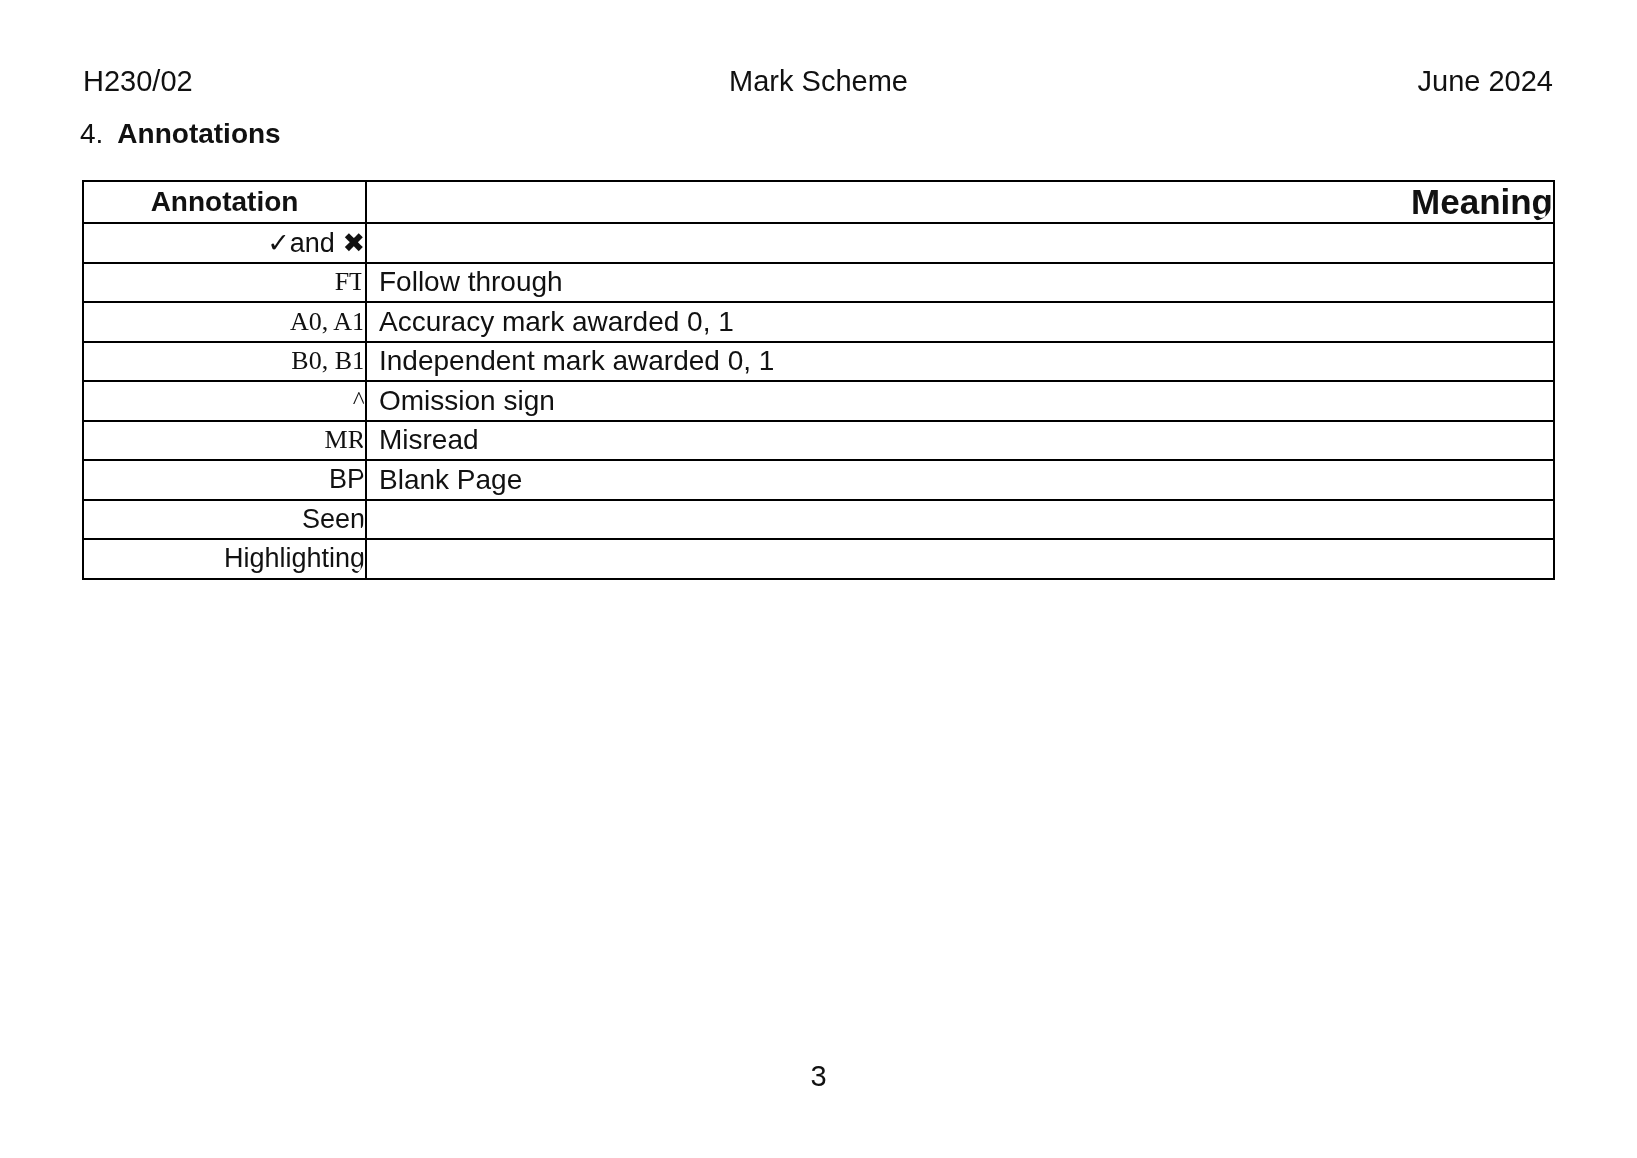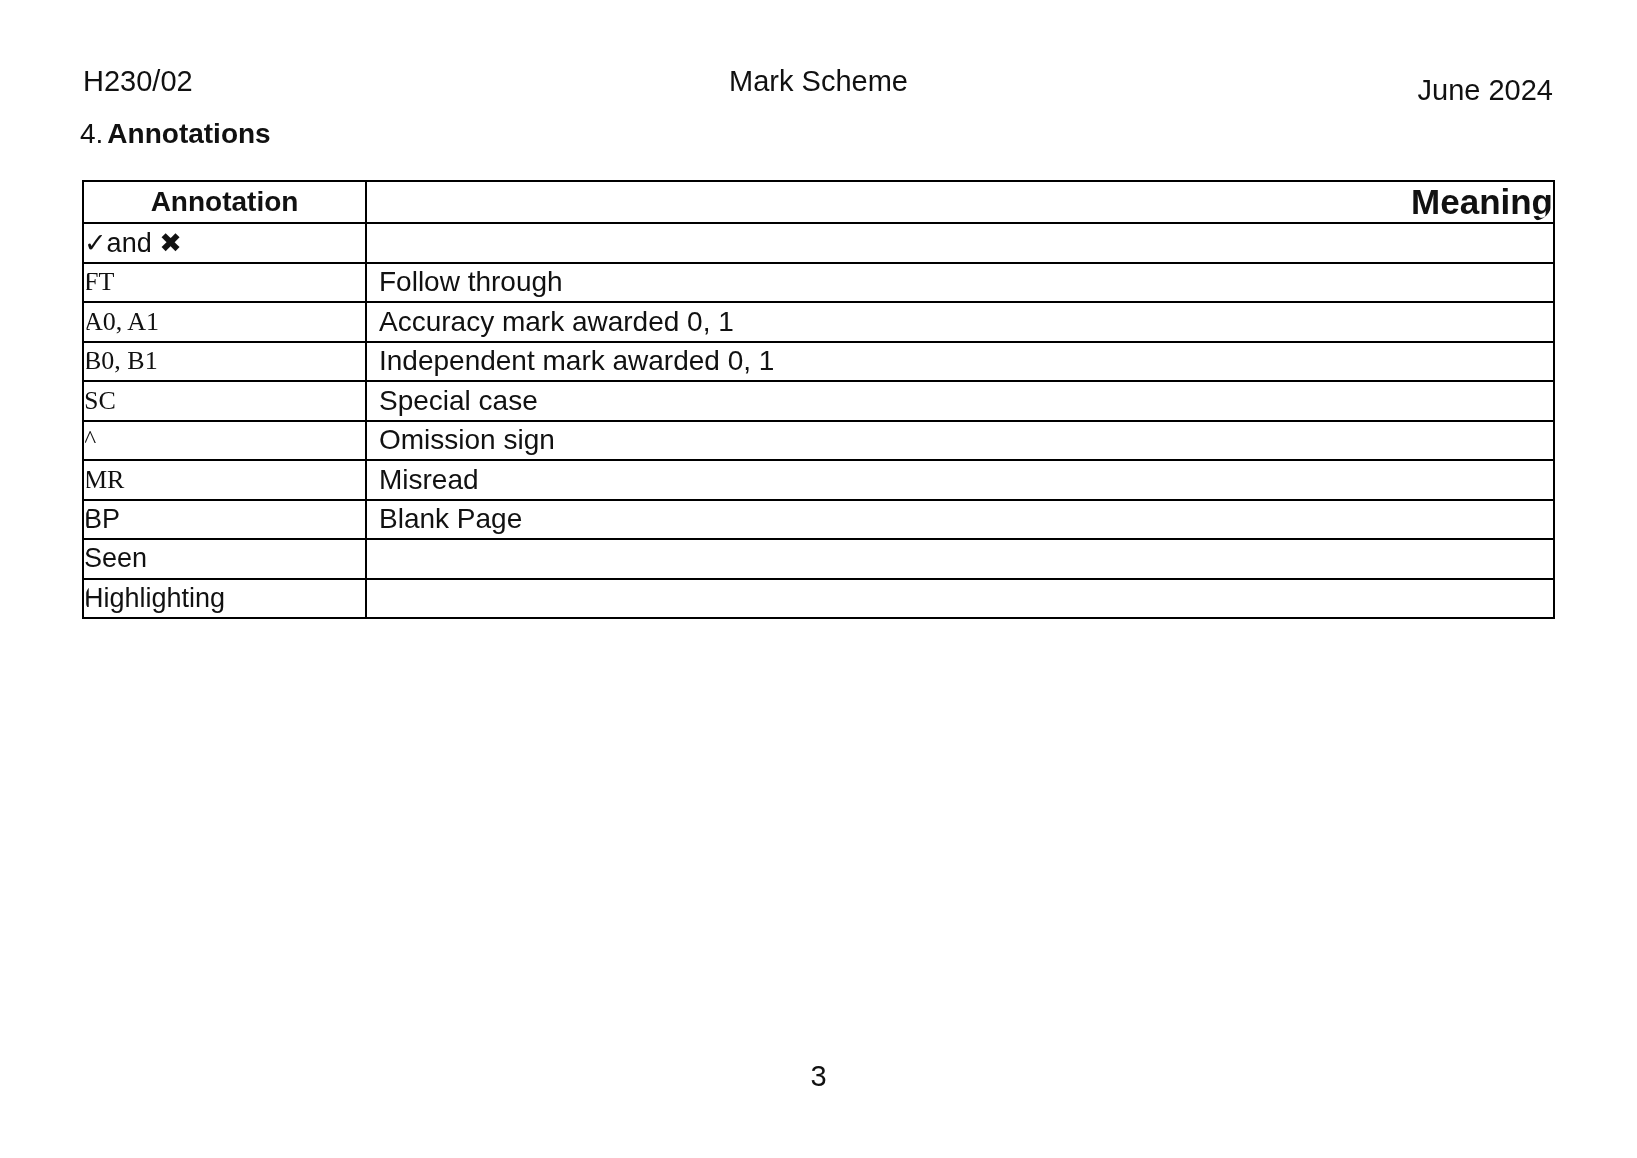--- a/index.html
+++ b/index.html
@@ -9,47 +9,47 @@
     color: #111111;
     font-family: "Liberation Sans", sans-serif;
     overflow: hidden;
   }
   .page { position: relative; width: 1637px; height: 1158px; }
 
   
   .doc-header { position: absolute; top: 64px; left: 0; width: 100%; height: 34px; font-size: 29px; line-height: 34px; }
   .doc-header .left   { position: absolute; left: 83px; top: 0; }
   .doc-header .center { position: absolute; left: 0; top: 0; width: 100%; text-align: center; }
-  .doc-header .right  { position: absolute; right: 84px; top: 9px; }
+  .doc-header .right  { position: absolute; right: 84px; top: 0; }
 
   
   .section-heading { position: absolute; left: 80px; top: 117px; font-size: 28px; line-height: 34px; }
   .section-heading .num { font-weight: 400; }
-  .section-heading .title { font-weight: 700; margin-left: 4px; }
+  .section-heading .title { font-weight: 700; margin-left: 14px; }
 
   
   table.annotations {
     position: absolute; left: 82px; top: 180px;
     width: 1471px;
     border-collapse: collapse;
     table-layout: fixed;
   }
   table.annotations th, table.annotations td {
     border: 2px solid #000000;
     vertical-align: middle;
     overflow: hidden;
     white-space: nowrap;
   }
   table.annotations thead tr { height: 37px; }
   table.annotations tbody tr { height: 39.5px; }
   col.c-annotation { width: 283px; }
   col.c-meaning    { width: 1188px; }
   th.h-annotation { font-size: 28px; font-weight: 700; text-align: center; }
   th.h-meaning    { font-size: 35px; font-weight: 700; text-align: right; padding-left: 12px; }
-  td.ann  { text-align: left; }
+  td.ann  { text-align: right; }
   td.ann.serif { font-family: "Liberation Serif", serif; font-size: 26px; }
   td.ann.sans  { font-family: "Liberation Sans", sans-serif; font-size: 27px; }
   td.meaning { text-align: left; padding-left: 12px; font-size: 28px; }
 
   
   .page-footer { position: absolute; top: 1059px; left: 0; width: 100%; text-align: center; font-size: 29px; line-height: 34px; }
 </style>
 </head>
 <body>
 
@@ -87,24 +87,20 @@
         </tr>
         <tr>
           <td class="ann serif">A0, A1</td>
           <td class="meaning">Accuracy mark awarded 0, 1</td>
         </tr>
         <tr>
           <td class="ann serif">B0, B1</td>
           <td class="meaning">Independent mark awarded 0, 1</td>
         </tr>
         <tr>
-          <td class="ann serif">SC</td>
-          <td class="meaning">Special case</td>
-        </tr>
-        <tr>
           <td class="ann serif">^</td>
           <td class="meaning">Omission sign</td>
         </tr>
         <tr>
           <td class="ann serif">MR</td>
           <td class="meaning">Misread</td>
         </tr>
         <tr>
           <td class="ann sans">BP</td>
           <td class="meaning">Blank Page</td>

